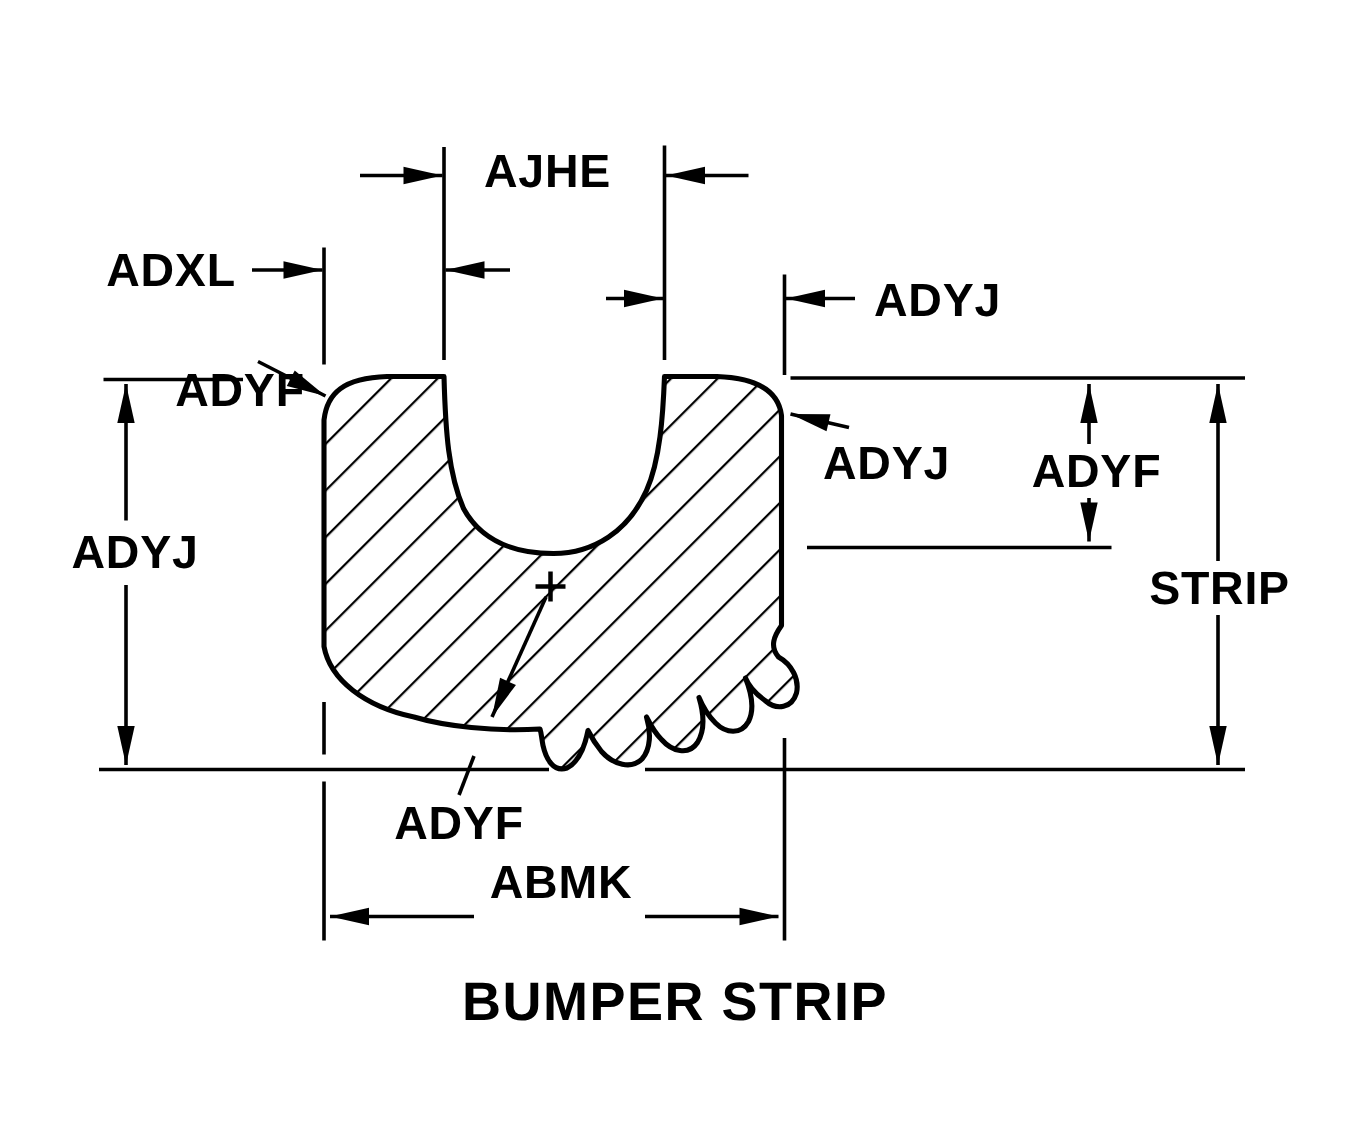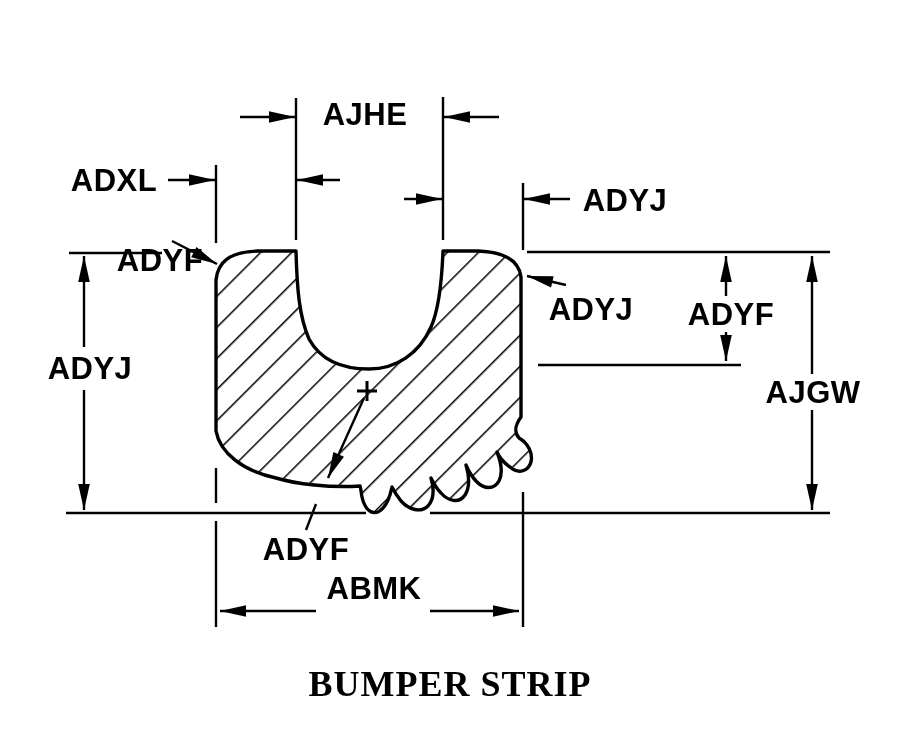--- a/index.html
+++ b/index.html
@@ -144,23 +144,23 @@
   <div class="lbl" style="left:114px; top:180px;">ADXL</div>
 
   <div class="lbl" style="left:160px; top:223px;margin-top:37px;">ADYF</div>
 
   <div class="lbl" style="left:625px; top:200px;">ADYJ</div>
 
   <div class="lbl" style="left:591px; top:309px;">ADYJ</div>
 
   <div class="lbl" style="left:731px; top:314px;">ADYF</div>
 
-  <div class="lbl" style="left:813px; top:392px;">AJGW</div>
+  <div class="lbl" style="left:813px; top:392px;">STRIP</div>
 
   <div class="lbl" style="left:90px; top:368px;">ADYJ</div>
 
   <div class="lbl" style="left:306px; top:549px;">ADYF</div>
 
   <div class="lbl" style="left:374px; top:588px;">ABMK</div>
 
-  <div class="lbl title" style="left:450px; top:684px;font-family:Liberation Serif, serif;">BUMPER STRIP</div>
+  <div class="lbl title" style="left:450px; top:668px;">BUMPER STRIP</div>
 
 </div>
 
 </body></html>

